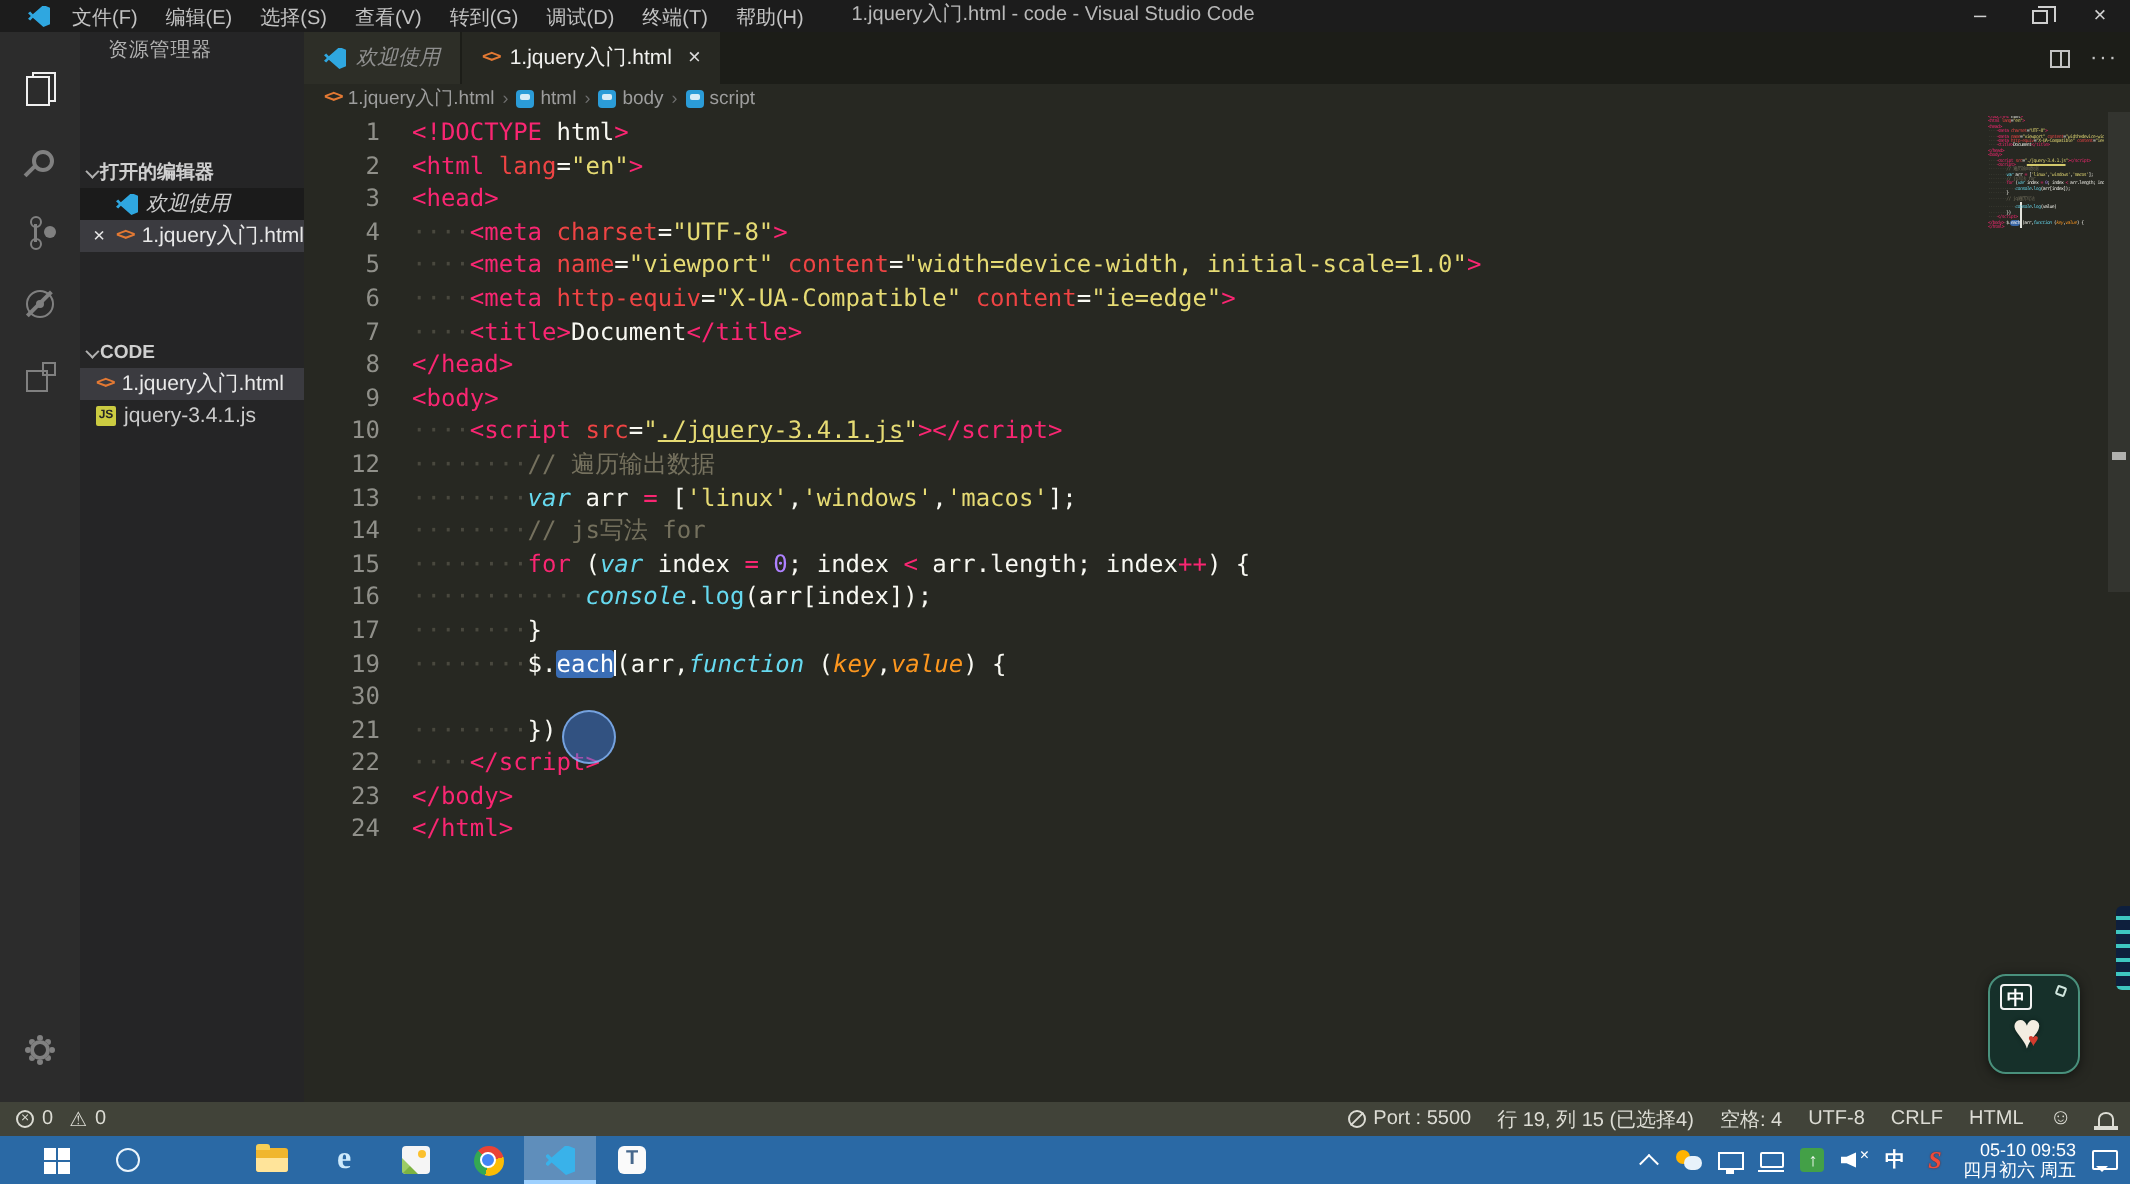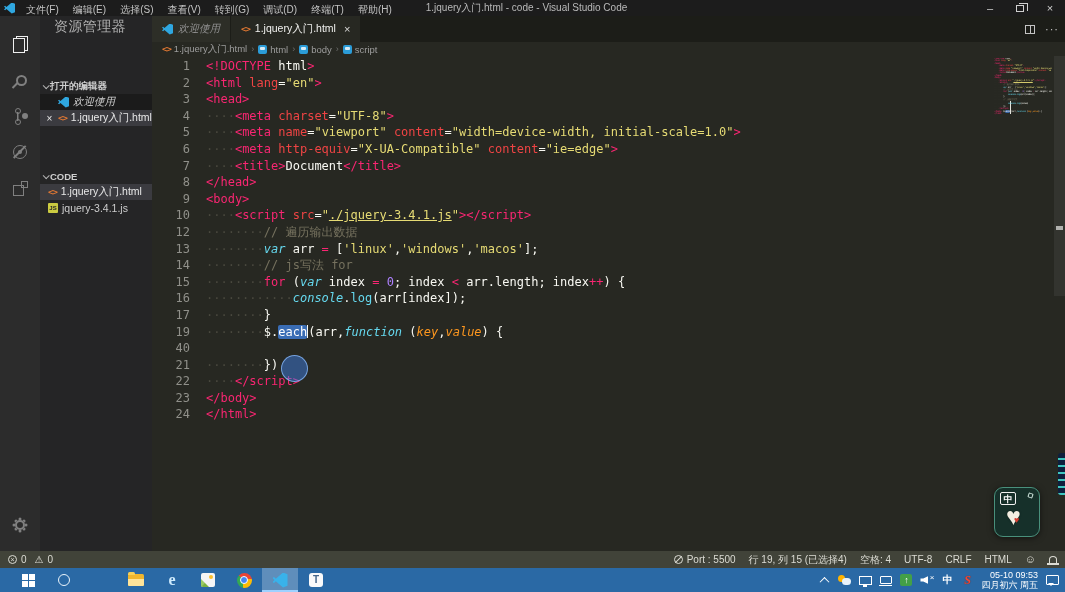--- a/index.html
+++ b/index.html
@@ -1,20 +1,20 @@
 <!DOCTYPE html>
 <html><head>
 <meta charset="utf-8">
 <style>
   * { margin:0; padding:0; box-sizing:border-box; }
   html,body { width:1065px; height:592px; overflow:hidden; }
   body { position:relative; font-family:"Liberation Sans",sans-serif; background:#272822; cursor:default; }
 
   
-  .titlebar { position:relative; height:16px; background:#1c1c1c; display:flex; align-items:center; padding-left:4px; color:#c3c3c3; }
+  .titlebar { position:relative; height:16px; background:#1c1c1c; display:flex; align-items:center; padding-left:14px; color:#c3c3c3; }
   .tb-logo { width:11px; height:11px; margin-right:4px; flex:none; }
   .menu-item { font-size:10px; line-height:16px; padding:0 7px; white-space:nowrap; z-index:2; }
   .tb-title { position:absolute; left:0; right:12px; top:0; text-align:center; font-size:10px; line-height:16px; color:#b9b9b9; pointer-events:none; }
   .win-btns { position:absolute; right:0; top:0; display:flex; z-index:3; }
   .win-btn { width:30px; height:16px; display:flex; align-items:center; justify-content:center; color:#cfcfcf; font-size:11px; }
   .wb-max { width:8px; height:7px; border:1px solid #cfcfcf; position:relative; }
   .wb-max::before { content:""; position:absolute; left:2px; top:-3px; width:8px; height:7px; border:1px solid #cfcfcf; border-bottom:none; border-left:none; }
 
   
   .main { display:flex; height:535px; }
@@ -35,21 +35,21 @@
   .ai-debug { width:14px; height:14px; border:1.5px solid currentColor; border-radius:50%; position:relative; }
   .ai-debug::before { content:""; position:absolute; left:-3px; top:5px; width:17px; height:1.5px; background:currentColor; transform:rotate(-45deg); }
   .ai-debug::after { content:""; position:absolute; left:3.5px; top:3.5px; width:4px; height:4px; background:currentColor; border-radius:50%; }
   .ai-extensions { position:relative; width:15px; height:15px; }
   .ai-extensions::before { content:""; position:absolute; left:0; bottom:0; width:9px; height:9px; border:1.5px solid currentColor; }
   .ai-extensions::after { content:""; position:absolute; right:0; top:0; width:5px; height:5px; border:1.5px solid currentColor; }
   .ai-settings { width:10px; height:10px; border:2px solid currentColor; border-radius:50%; box-shadow:0 -6px 0 -3.5px currentColor,0 6px 0 -3.5px currentColor,6px 0 0 -3.5px currentColor,-6px 0 0 -3.5px currentColor,4px 4px 0 -3.5px currentColor,-4px -4px 0 -3.5px currentColor,4px -4px 0 -3.5px currentColor,-4px 4px 0 -3.5px currentColor; }
 
   
   .sidebar { width:112px; background:#252526; flex:none; color:#c5c5c5; overflow:hidden; }
-  .sb-title { height:20px; line-height:20px; padding-left:14px; font-size:14px; color:#b0b0b0; letter-spacing:.4px; }
+  .sb-title { height:20px; line-height:20px; padding-left:14px; font-size:10px; color:#b0b0b0; letter-spacing:.4px; }
   .sb-sec-head { display:flex; align-items:center; height:16px; font-size:9.5px; font-weight:bold; color:#cfcfcf; padding-left:3px; gap:2px;margin-top:42px; }
   .chev { width:5px; height:5px; border-right:1.2px solid #b0b0b0; border-bottom:1.2px solid #b0b0b0; transform:rotate(45deg) translateY(-1px); flex:none; }
   .sb-row { display:flex; align-items:center; height:16px; font-size:10.5px; color:#cccccc; gap:4px; padding-left:18px; white-space:nowrap; }
   .sb-row.dark { background:#1b1b1b; }
   .sb-row.selected { background:#3b3b40; color:#e8e8e8; }
   .sb-row.withclose { padding-left:5px; }
   .sb-close { font-size:10px; color:#e8e8e8; width:9px; flex:none; text-align:center; }
   .sb-row.code-row { padding-left:8px; }
   .italic { font-style:italic; }
 
@@ -292,21 +292,21 @@
           <div class="code-line"><span class="ln">8</span><span class="code-text"><span class="tk-tag">&lt;/head&gt;</span></span></div>
           <div class="code-line"><span class="ln">9</span><span class="code-text"><span class="tk-tag">&lt;body&gt;</span></span></div>
           <div class="code-line"><span class="ln">10</span><span class="code-text"><span class="tk-ws">····</span><span class="tk-tag">&lt;script</span><span class="tk-txt"> </span><span class="tk-attr">src</span><span class="tk-txt">=</span><span class="tk-str">"</span><span class="tk-link">./jquery-3.4.1.js</span><span class="tk-str">"</span><span class="tk-tag">&gt;&lt;/script&gt;</span></span></div>
           <div class="code-line"><span class="ln">12</span><span class="code-text"><span class="tk-ws">········</span><span class="tk-cmt">// 遍历输出数据</span></span></div>
           <div class="code-line"><span class="ln">13</span><span class="code-text"><span class="tk-ws">········</span><span class="tk-kw">var</span><span class="tk-txt"> arr </span><span class="tk-op">=</span><span class="tk-txt"> [</span><span class="tk-str">'linux'</span><span class="tk-txt">,</span><span class="tk-str">'windows'</span><span class="tk-txt">,</span><span class="tk-str">'macos'</span><span class="tk-txt">];</span></span></div>
           <div class="code-line"><span class="ln">14</span><span class="code-text"><span class="tk-ws">········</span><span class="tk-cmt">// js写法 for</span></span></div>
           <div class="code-line"><span class="ln">15</span><span class="code-text"><span class="tk-ws">········</span><span class="tk-op">for</span><span class="tk-txt"> (</span><span class="tk-kw">var</span><span class="tk-txt"> index </span><span class="tk-op">=</span><span class="tk-txt"> </span><span class="tk-num">0</span><span class="tk-txt">; index </span><span class="tk-op">&lt;</span><span class="tk-txt"> arr.length; index</span><span class="tk-op">++</span><span class="tk-txt">) {</span></span></div>
           <div class="code-line"><span class="ln">16</span><span class="code-text"><span class="tk-ws">············</span><span class="tk-kw">console</span><span class="tk-txt">.</span><span class="tk-fn">log</span><span class="tk-txt">(arr[index]);</span></span></div>
           <div class="code-line"><span class="ln">17</span><span class="code-text"><span class="tk-ws">········</span><span class="tk-txt">}</span></span></div>
           <div class="code-line"><span class="ln">19</span><span class="code-text"><span class="tk-ws">········</span><span class="tk-txt">$.</span><span class="tk-sel">each</span><span class="tk-cursor"></span><span class="tk-txt">(arr,</span><span class="tk-kw">function</span><span class="tk-txt"> (</span><span class="tk-param">key</span><span class="tk-txt">,</span><span class="tk-param">value</span><span class="tk-txt">) {</span></span></div>
-          <div class="code-line"><span class="ln">40</span></div>
+          <div class="code-line"><span class="ln">30</span></div>
           <div class="code-line"><span class="ln">21</span><span class="code-text"><span class="tk-ws">········</span><span class="tk-txt">})</span></span></div>
           <div class="code-line"><span class="ln">22</span><span class="code-text"><span class="tk-ws">····</span><span class="tk-tag">&lt;/script&gt;</span></span></div>
           <div class="code-line"><span class="ln">23</span><span class="code-text"><span class="tk-tag">&lt;/body&gt;</span></span></div>
           <div class="code-line"><span class="ln">24</span><span class="code-text"><span class="tk-tag">&lt;/html&gt;</span></span></div>
         </div>
       <div class="minimap" id="minimap">
           <div class="code-line"><span class="code-text"><span class="tk-tag">&lt;!DOCTYPE</span><span class="tk-txt"> html</span><span class="tk-tag">&gt;</span></span></div>
           <div class="code-line"><span class="code-text"><span class="tk-tag">&lt;html</span><span class="tk-txt"> </span><span class="tk-attr">lang</span><span class="tk-txt">=</span><span class="tk-str">"en"</span><span class="tk-tag">&gt;</span></span></div>
           <div class="code-line"><span class="code-text"><span class="tk-tag">&lt;head&gt;</span></span></div>
           <div class="code-line"><span class="code-text"><span class="tk-ws">····</span><span class="tk-tag">&lt;meta</span><span class="tk-txt"> </span><span class="tk-attr">charset</span><span class="tk-txt">=</span><span class="tk-str">"UTF-8"</span><span class="tk-tag">&gt;</span></span></div>

